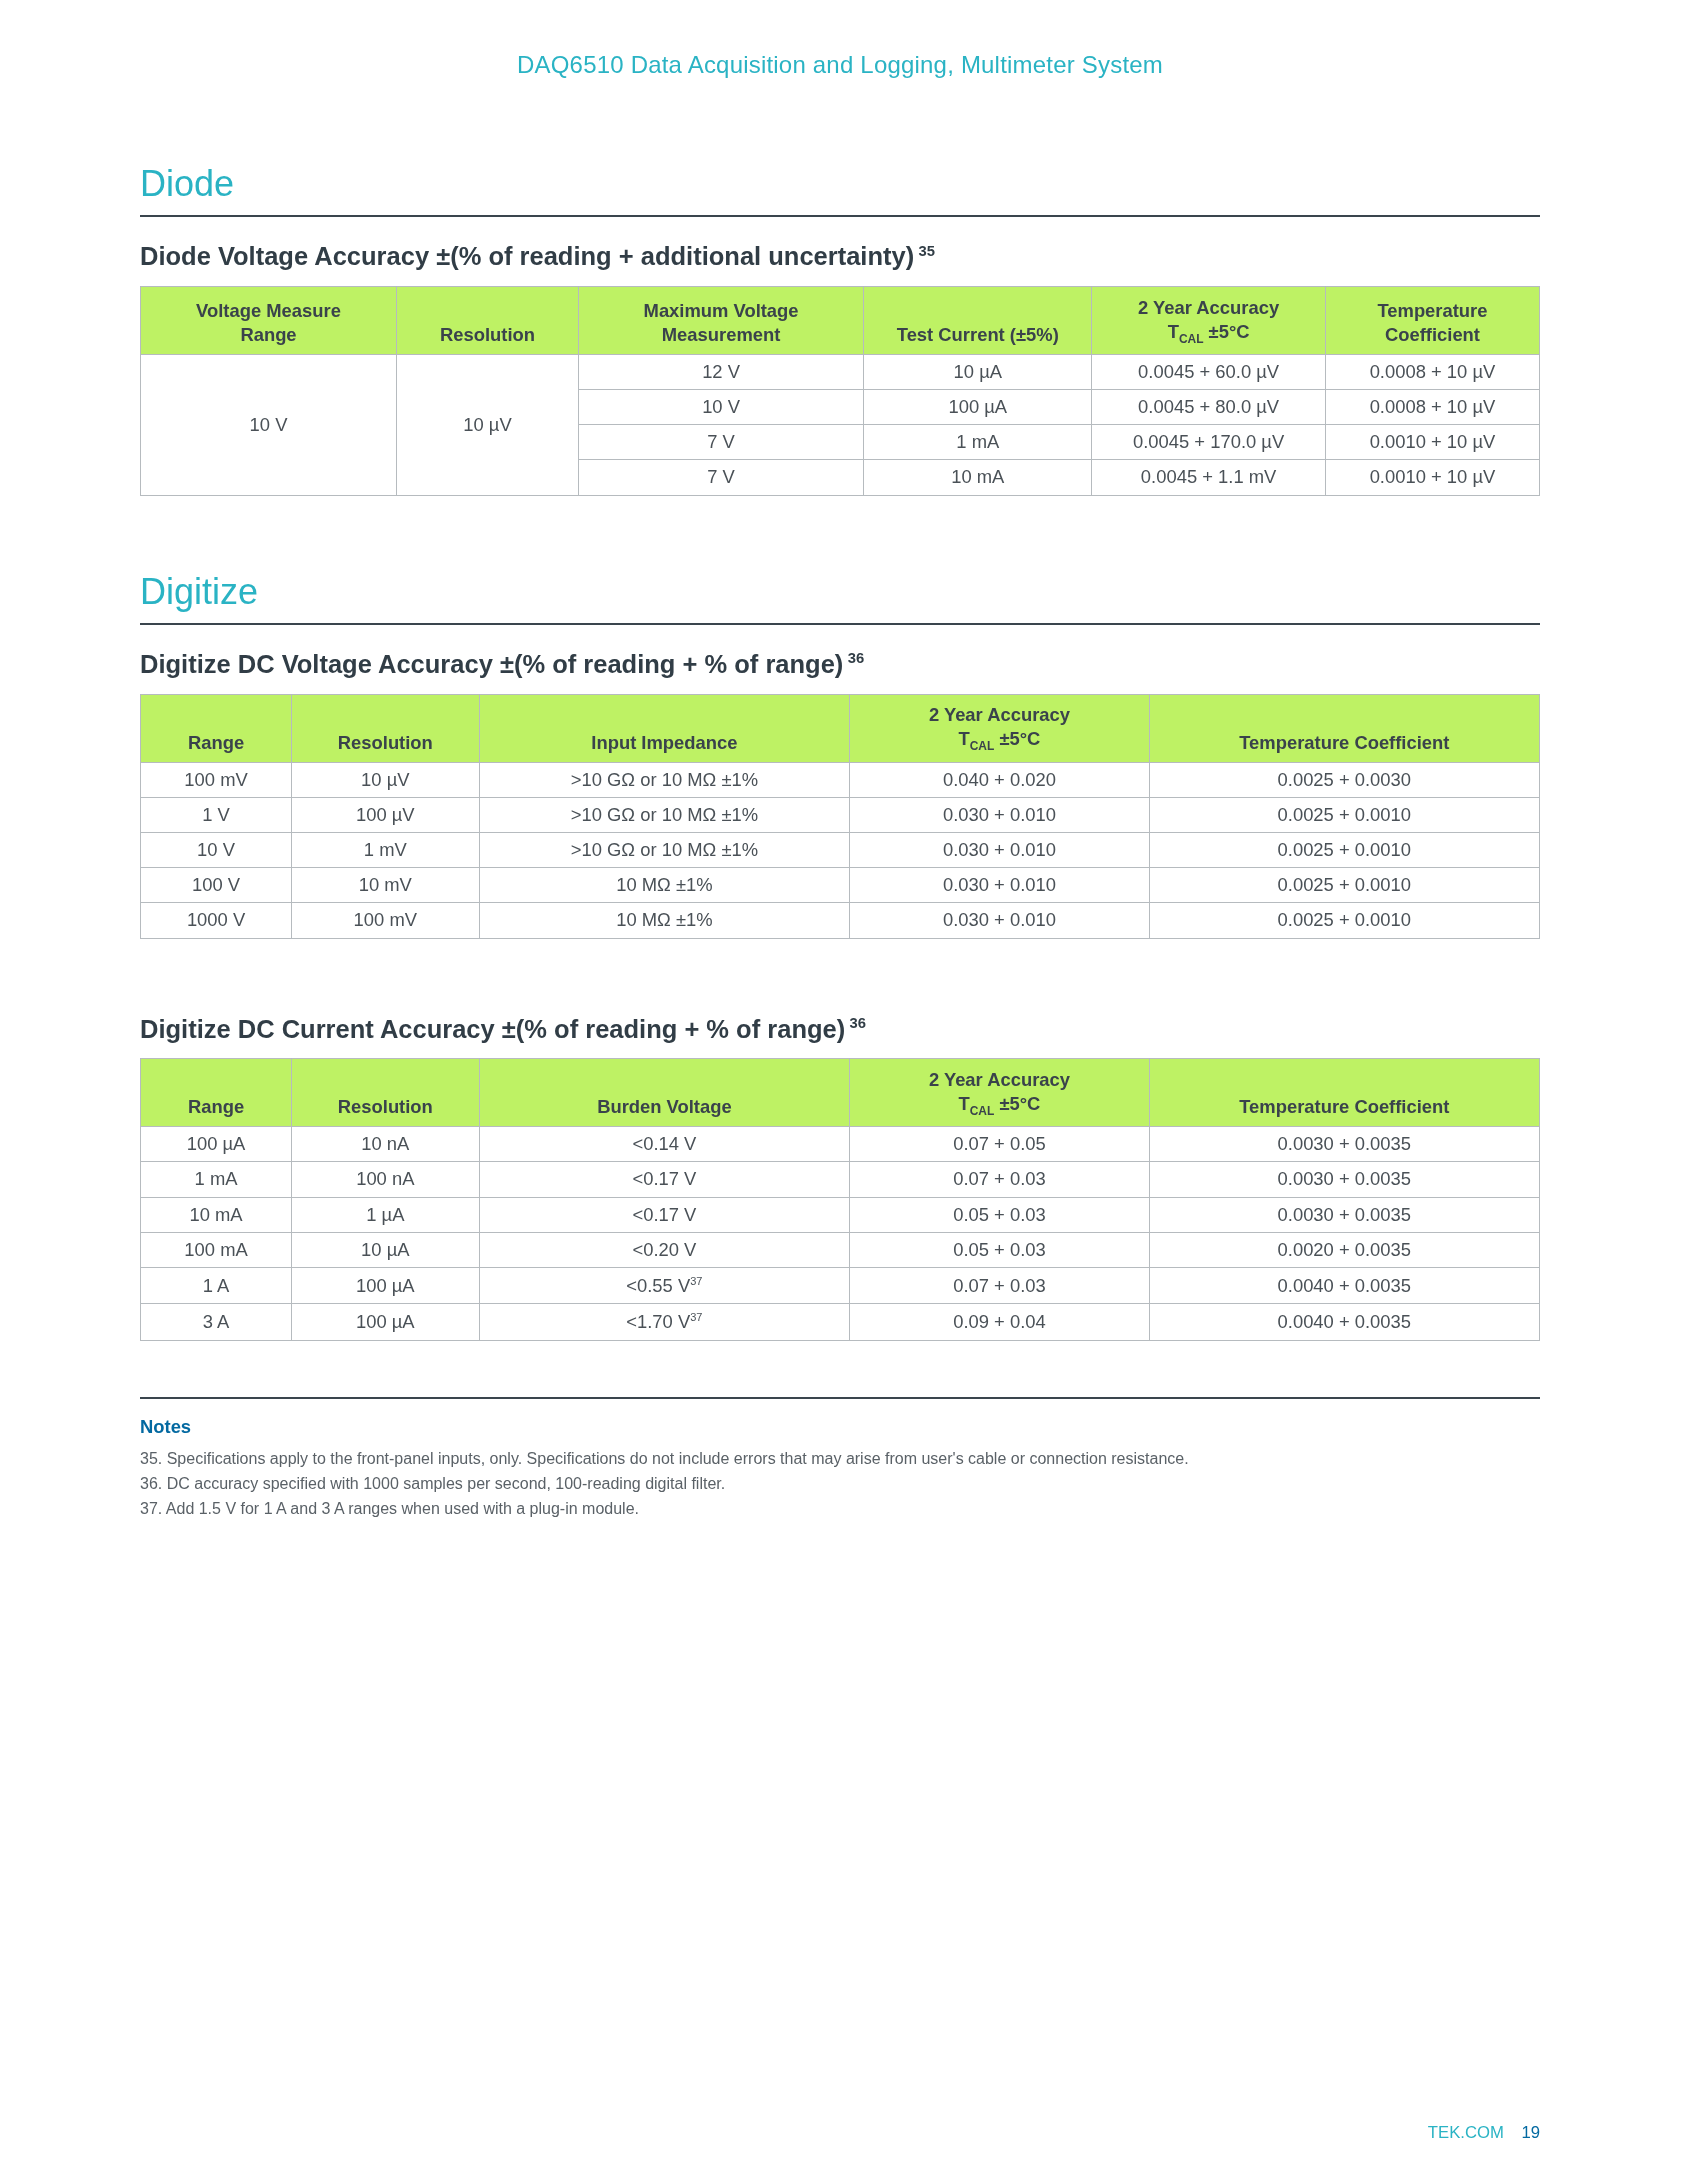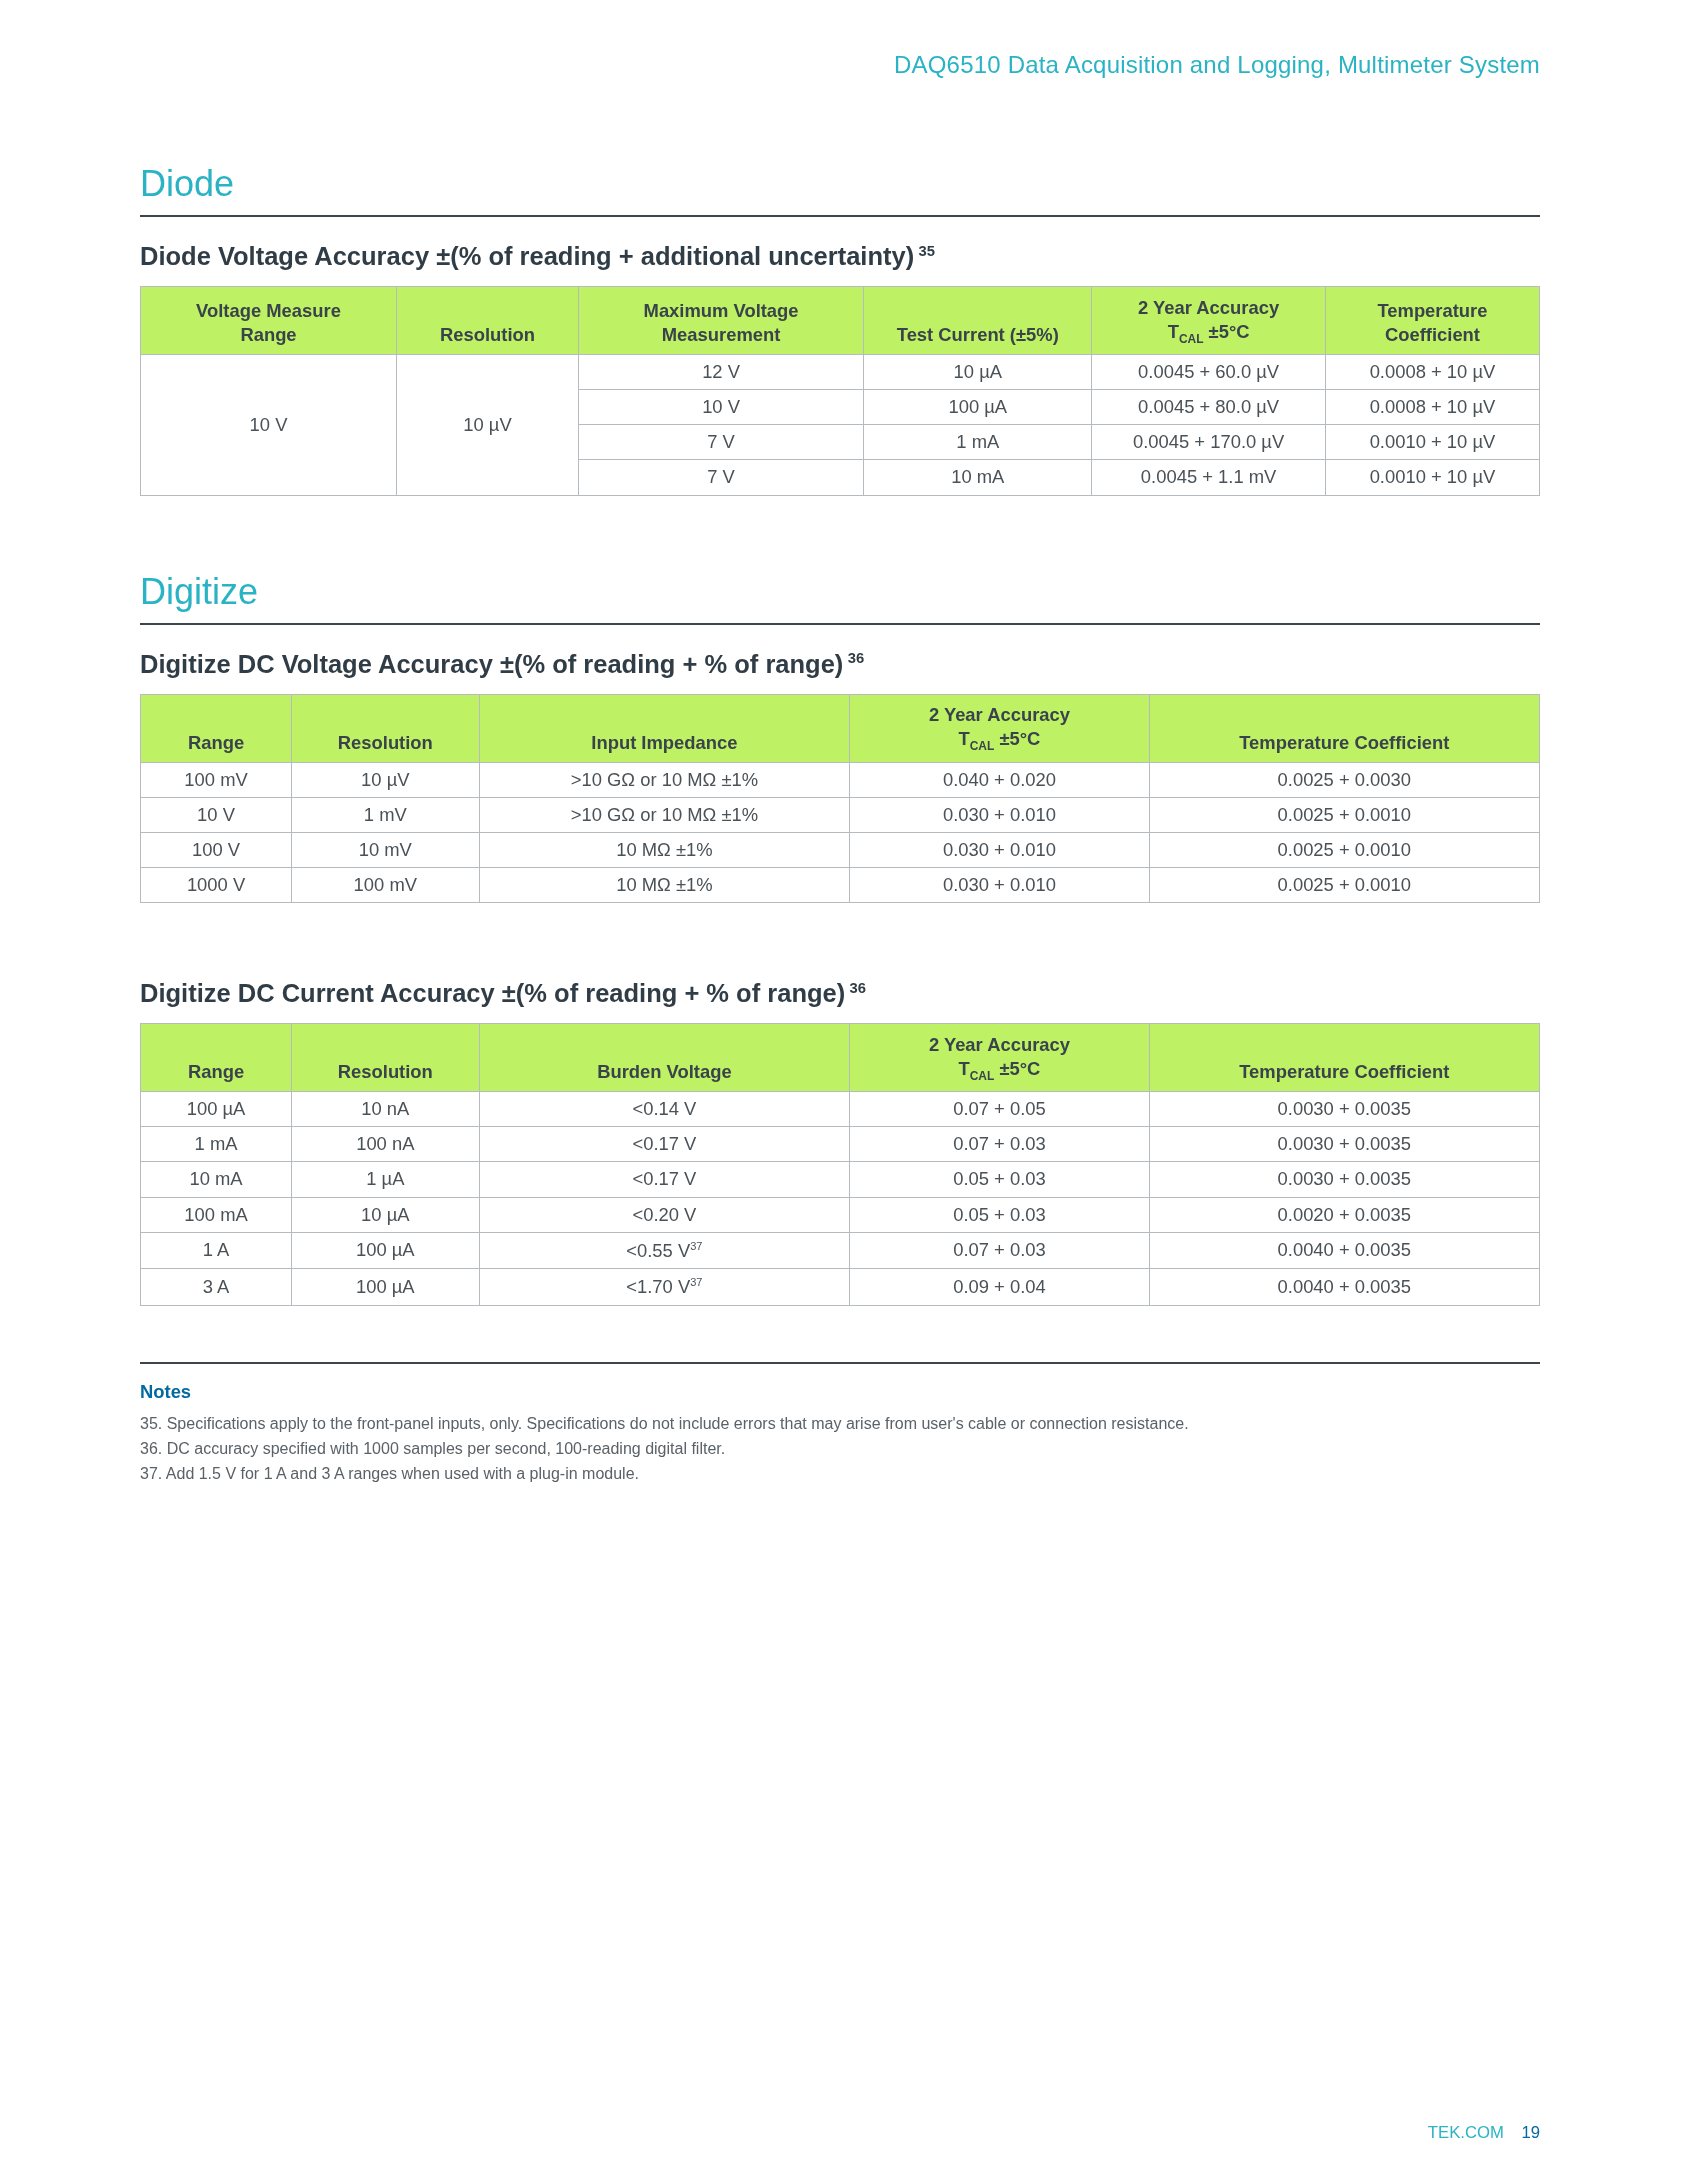--- a/index.html
+++ b/index.html
@@ -6,21 +6,21 @@
   html, body { margin: 0; padding: 0; background: #ffffff; }
   body {
     width: 1685px; height: 2180px; position: relative;
     font-family: "Liberation Sans", sans-serif;
     color: #4a5157;
   }
   .page { width: 1685px; height: 2180px; position: relative; }
   .content { padding: 51px 145px 0 140px; }
 
   .doc-header {
-    text-align: right;
+    text-align: center;
     color: #2ab3c4;
     font-size: 24px;
     letter-spacing: 0.2px;
     margin-bottom: 86px;
   }
 
   .section-title {
     color: #2ab3c4;
     font-size: 36px;
     font-weight: 400;
@@ -195,20 +195,27 @@
           </thead>
         <tbody>
             <tr>
               <td>100 mV</td>
               <td>10 µV</td>
               <td>&gt;10 GΩ or 10 MΩ ±1%</td>
               <td>0.040 + 0.020</td>
               <td>0.0025 + 0.0030</td>
             </tr>
             <tr>
+              <td>1 V</td>
+              <td>100 µV</td>
+              <td>&gt;10 GΩ or 10 MΩ ±1%</td>
+              <td>0.030 + 0.010</td>
+              <td>0.0025 + 0.0010</td>
+            </tr>
+            <tr>
               <td>10 V</td>
               <td>1 mV</td>
               <td>&gt;10 GΩ or 10 MΩ ±1%</td>
               <td>0.030 + 0.010</td>
               <td>0.0025 + 0.0010</td>
             </tr>
             <tr>
               <td>100 V</td>
               <td>10 mV</td>
               <td>10 MΩ ±1%</td>

